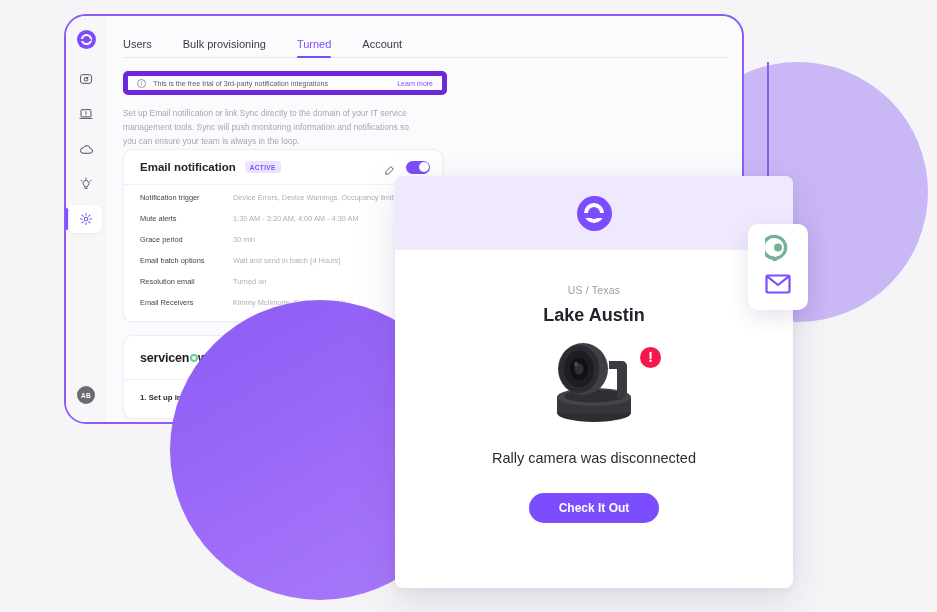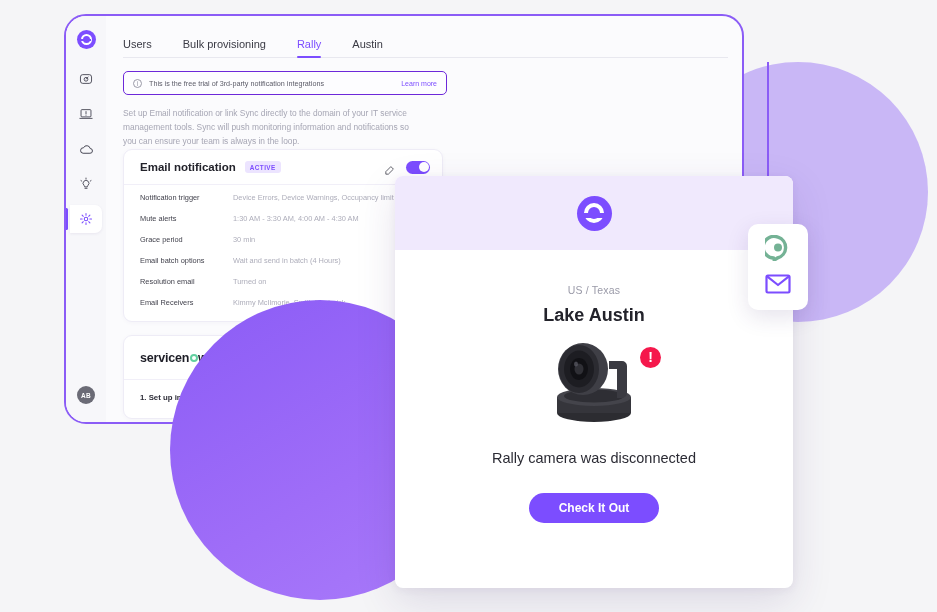--- a/index.html
+++ b/index.html
@@ -173,21 +173,21 @@
     height: 2px;
     background: #7c4dff;
     border-radius: 1px;
   }
 
   .trial-banner {
     margin-top: 13px;
     width: 324px;
     height: 24px;
     background: #fdfdff;
-    border: 1px solid #6d28d9;
+    border: 5px solid #6d28d9;
     border-radius: 5px;
     display: flex;
     align-items: center;
     padding: 0 9px;
     gap: 7px;
   }
   .trial-banner .info-ic {
     width: 9px; height: 9px;
     border: 1px solid #9a9aa8;
     border-radius: 50%;
@@ -466,22 +466,22 @@
       </div>
 
       <div class="avatar">AB</div>
     </div>
 
     <div class="main">
 
       <div class="tabs">
         <div class="tab">Users</div>
         <div class="tab">Bulk provisioning</div>
-        <div class="tab active">Rally</div>
-        <div class="tab">Austin</div>
+        <div class="tab active">Turned</div>
+        <div class="tab">Account</div>
       </div>
 
       <div class="trial-banner">
         <div class="info-ic">i</div>
         <div class="trial-text">This is the free trial of 3rd-party notification integrations</div>
         <div class="learn-more">Learn more</div>
       </div>
 
       <div class="intro">Set up Email notification or link Sync directly to the domain of your IT service management tools. Sync will push monitoring information and notifications so you can ensure your team is always in the loop.</div>
 

